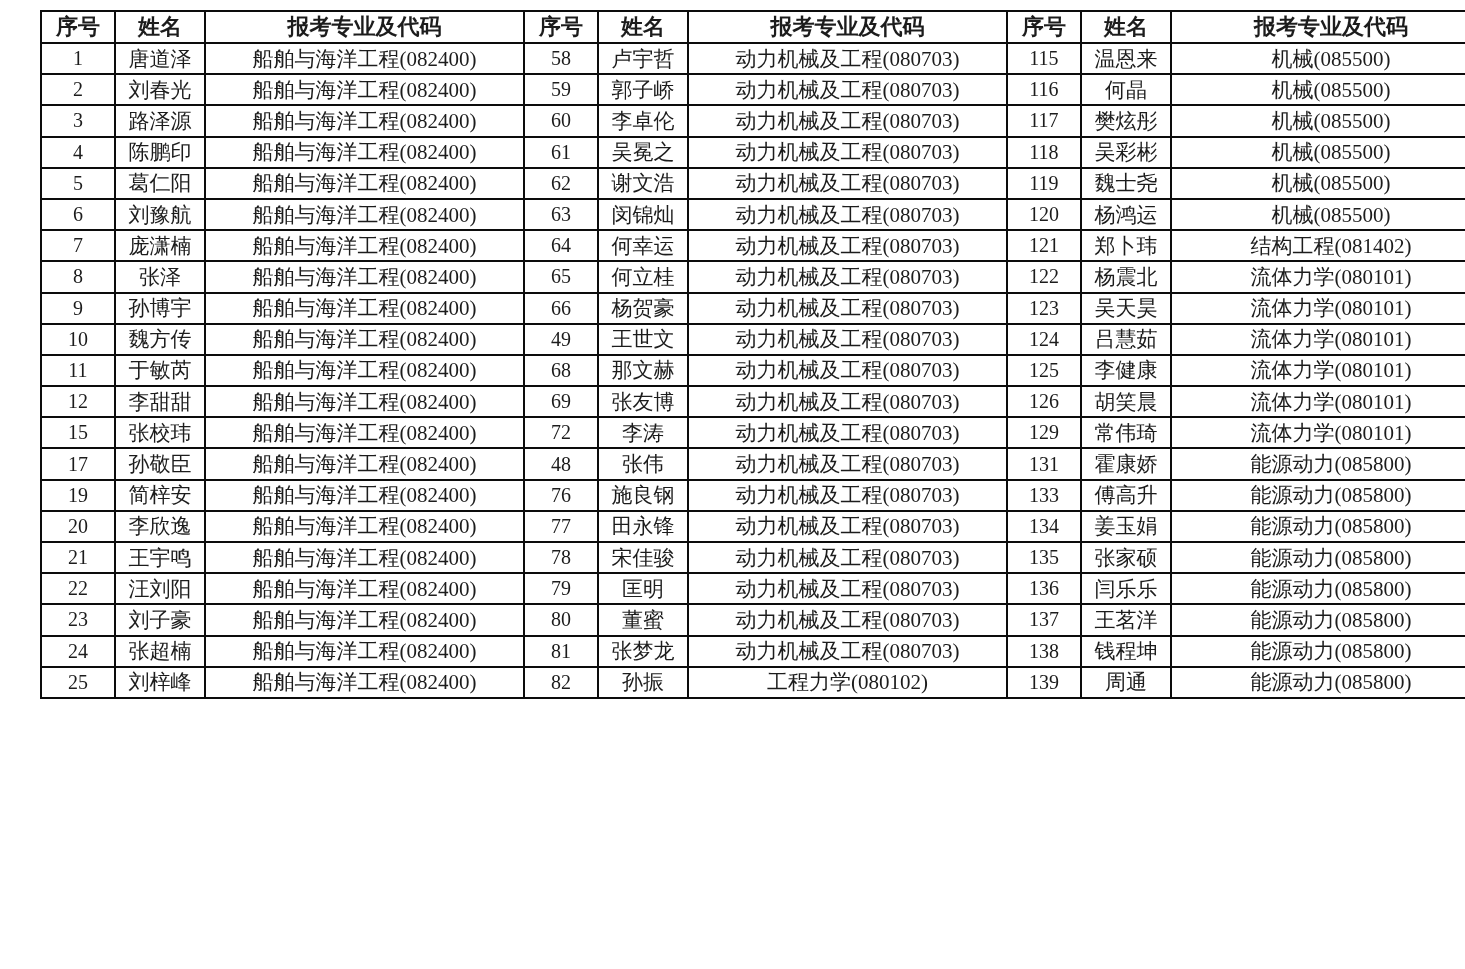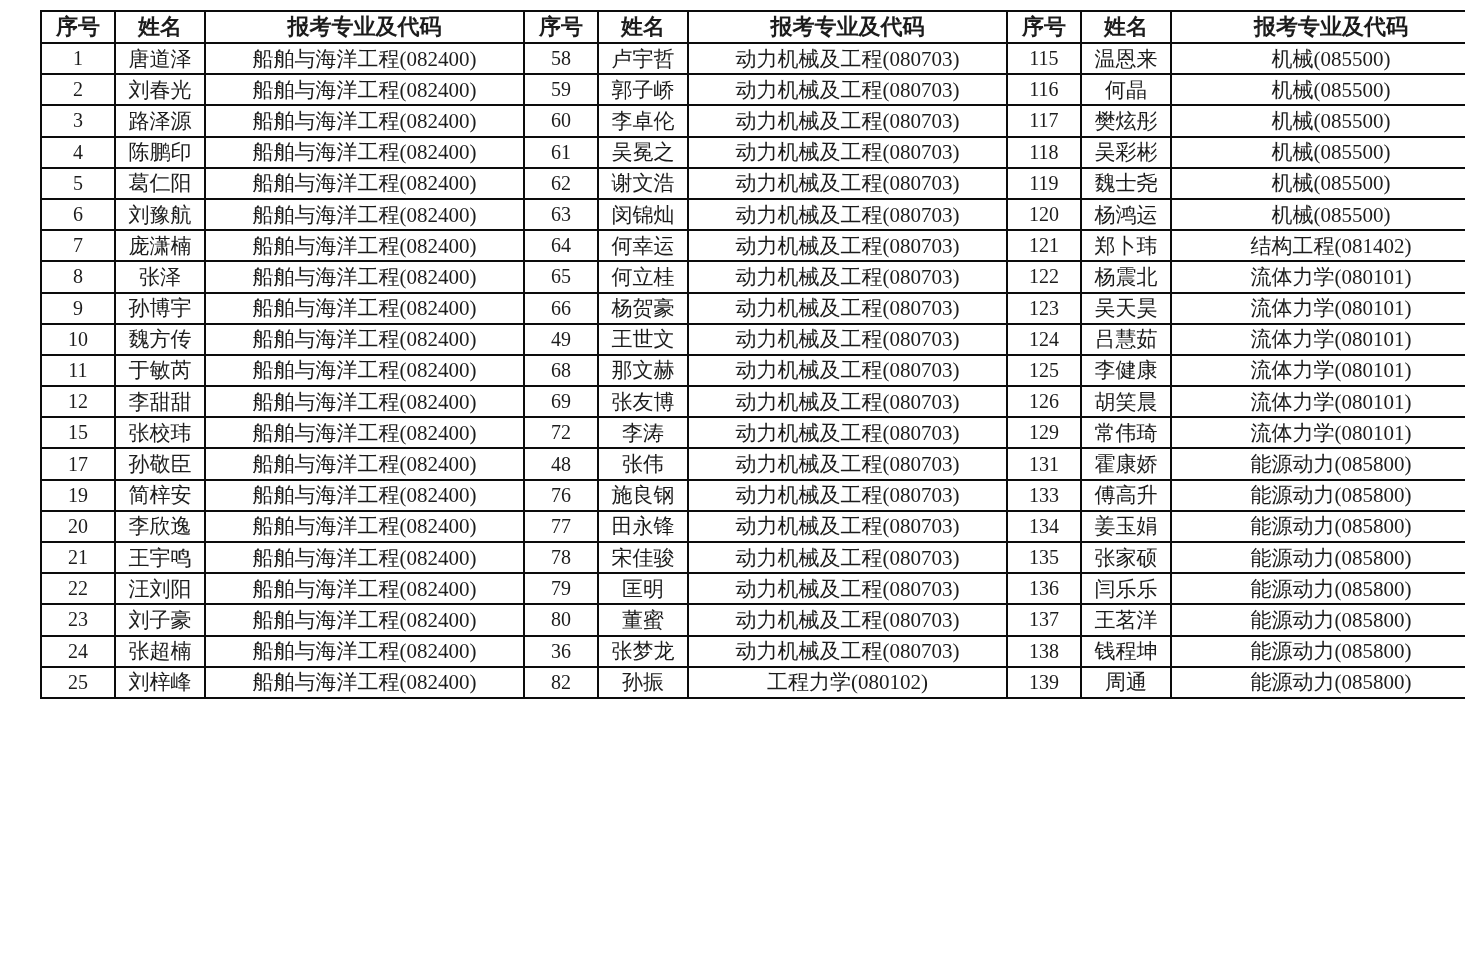--- a/index.html
+++ b/index.html
@@ -284,21 +284,21 @@
           <td class="name">董蜜</td>
           <td class="major">动力机械及工程(080703)</td>
           <td class="seq">137</td>
           <td class="name">王茗洋</td>
           <td class="major">能源动力(085800)</td>
         </tr>
         <tr>
           <td class="seq">24</td>
           <td class="name">张超楠</td>
           <td class="major">船舶与海洋工程(082400)</td>
-          <td class="seq">36</td>
+          <td class="seq">81</td>
           <td class="name">张梦龙</td>
           <td class="major">动力机械及工程(080703)</td>
           <td class="seq">138</td>
           <td class="name">钱程坤</td>
           <td class="major">能源动力(085800)</td>
         </tr>
         <tr>
           <td class="seq">25</td>
           <td class="name">刘梓峰</td>
           <td class="major">船舶与海洋工程(082400)</td>

